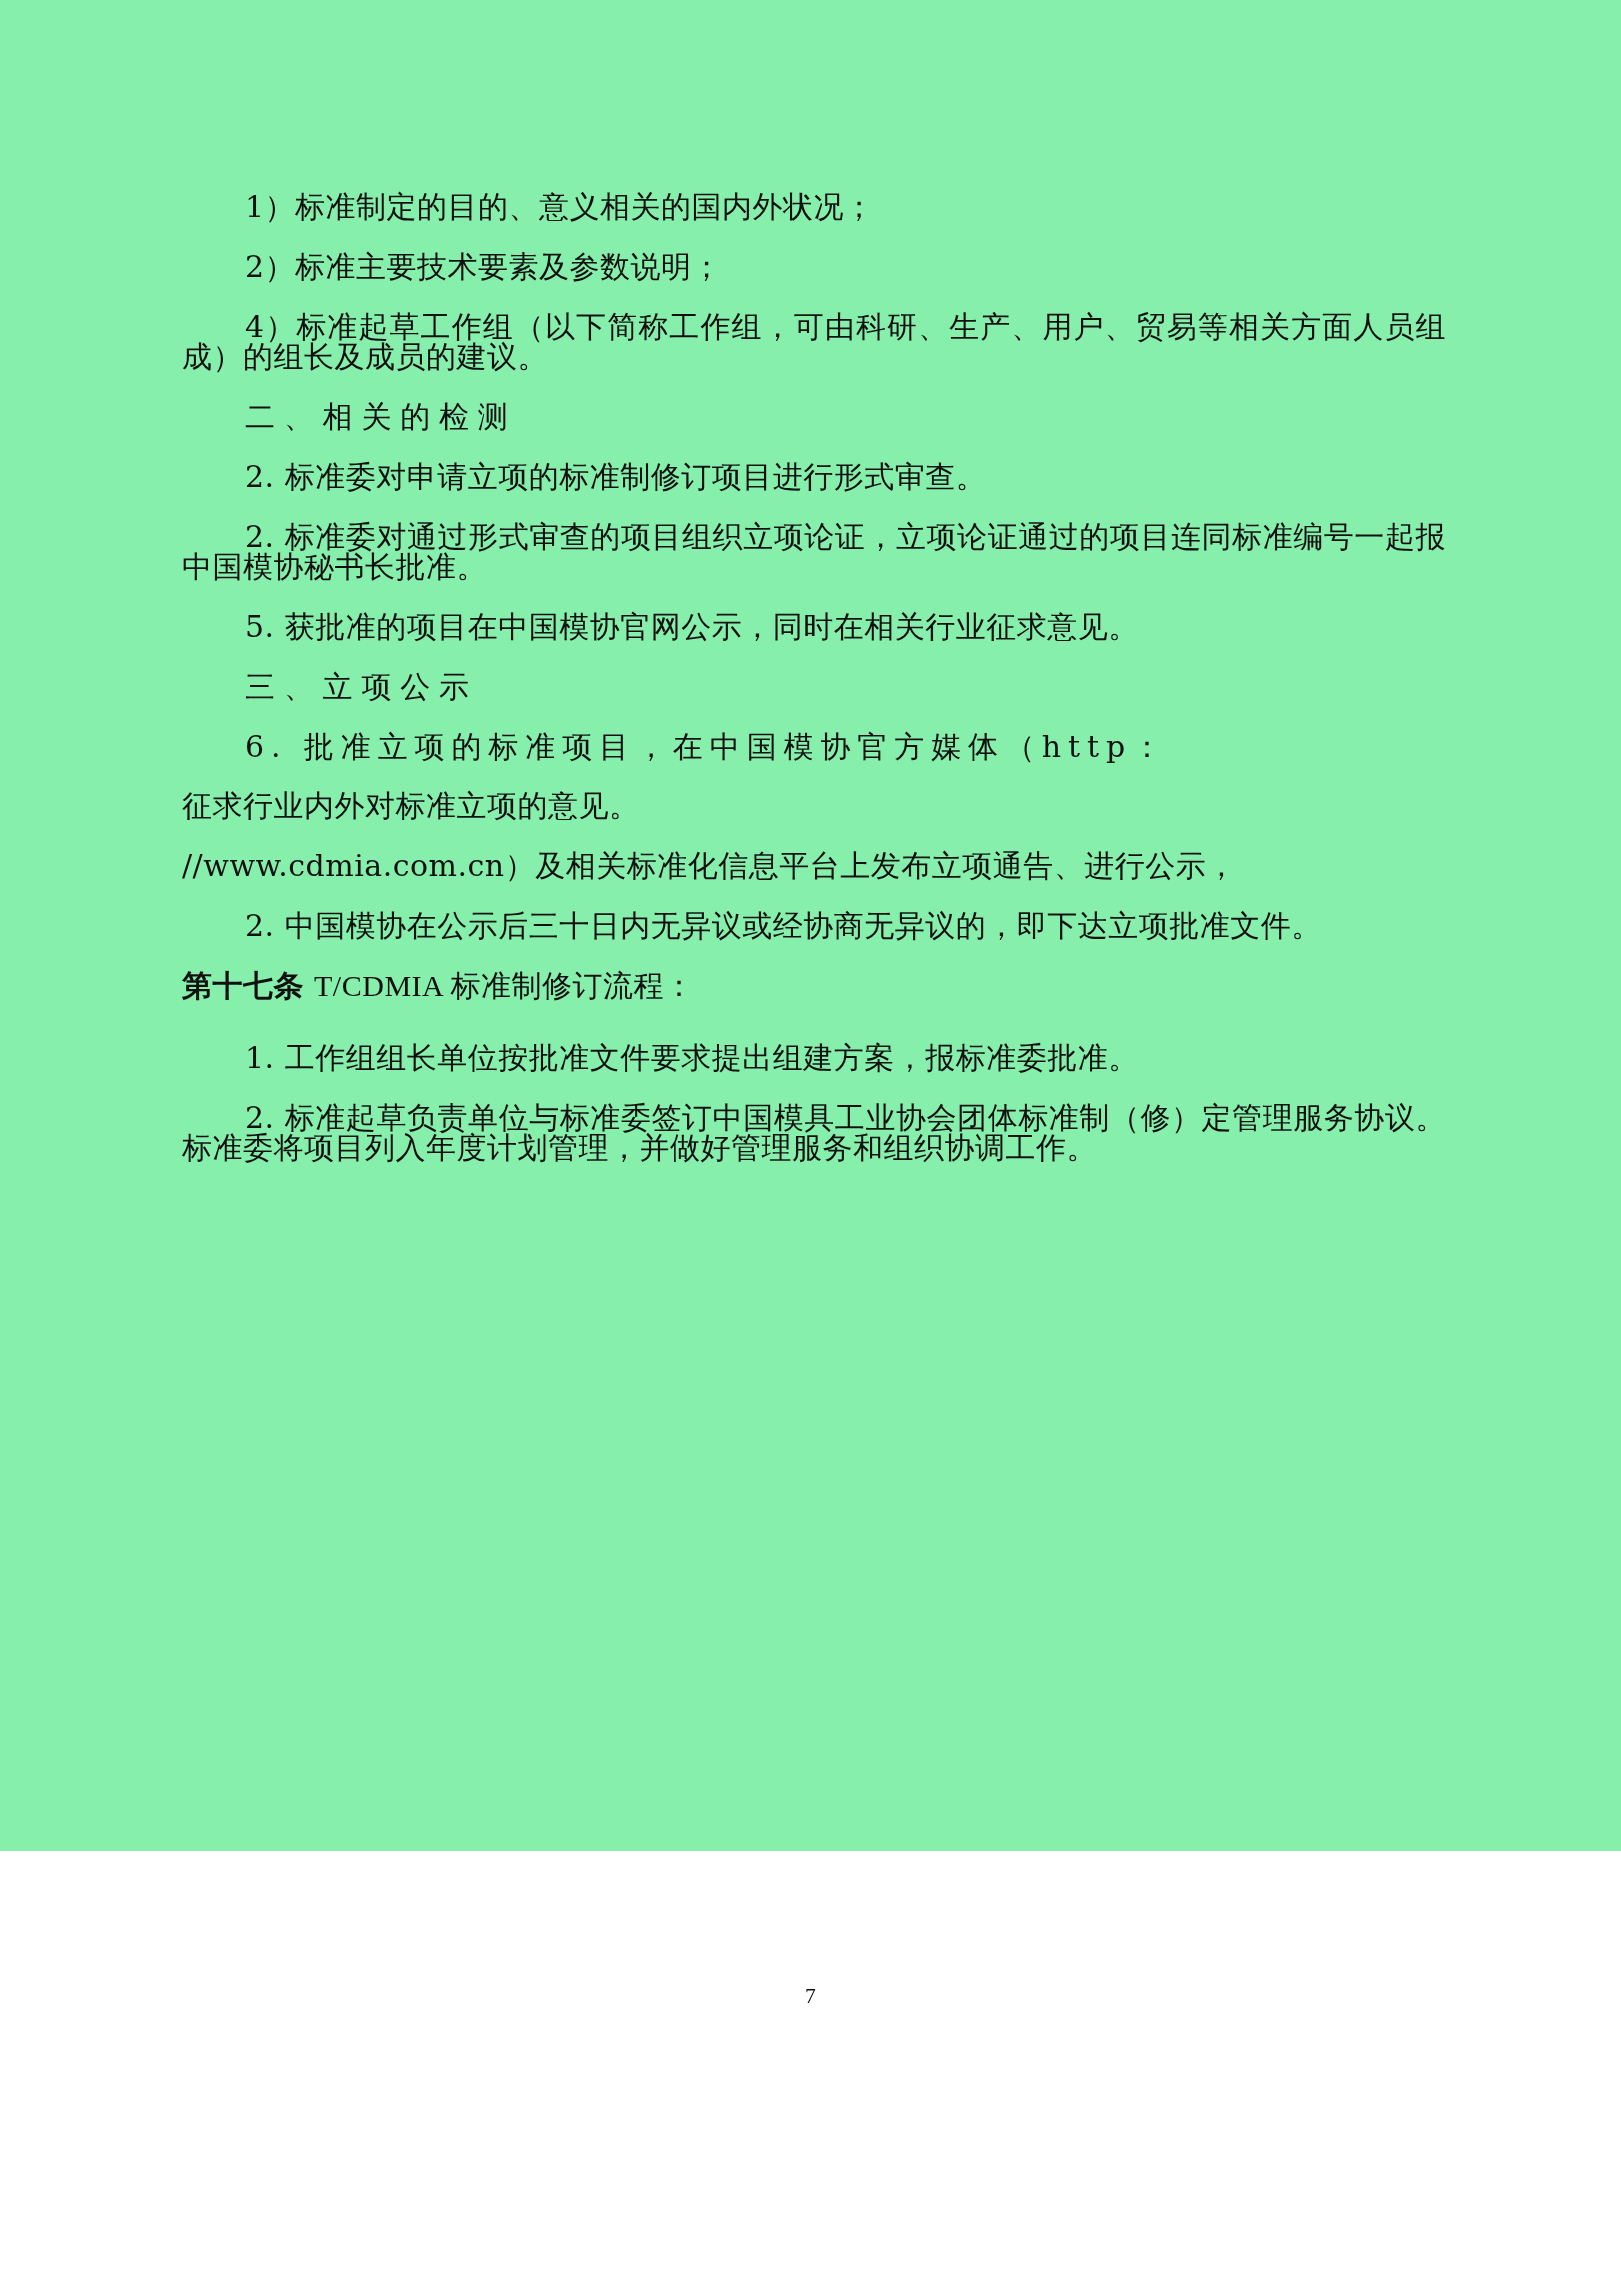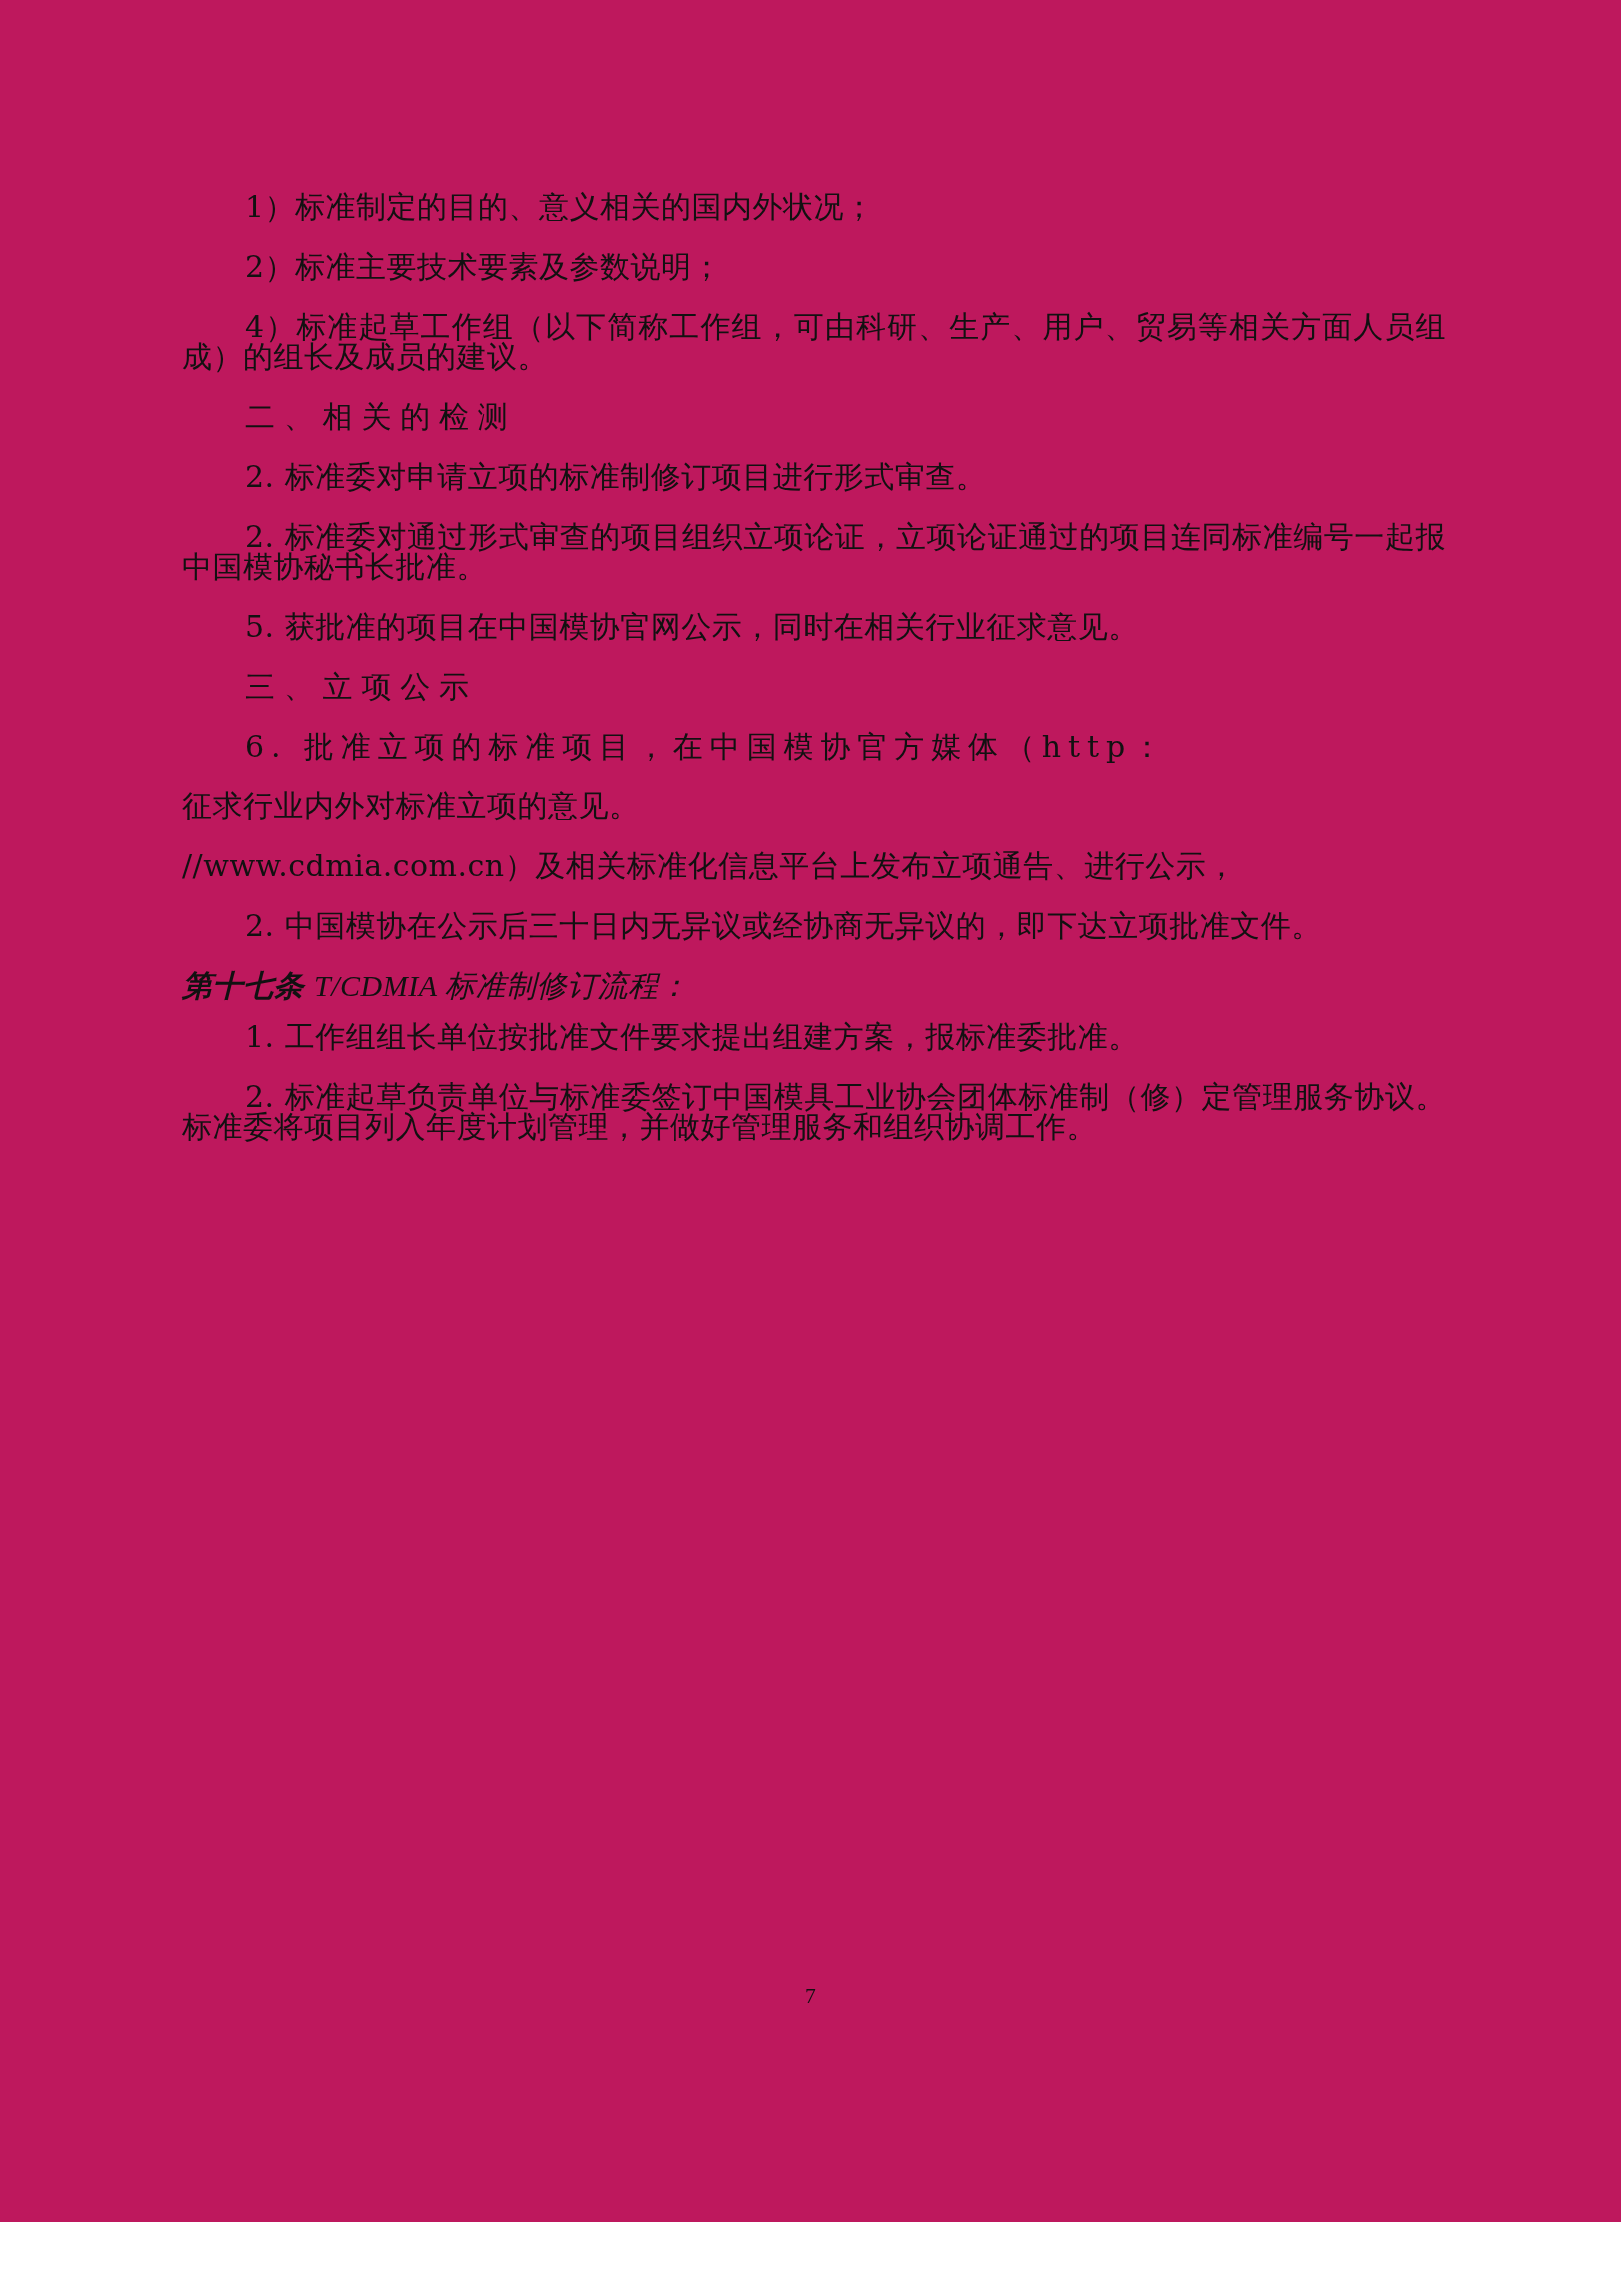--- a/index.html
+++ b/index.html
@@ -12,22 +12,22 @@
     height: 2293px;
     font-family: "DejaVu Serif", "Liberation Serif", serif;
     color: #0a0a0a;
     position: relative;
     overflow: hidden;
   }
   .page {
     position: absolute;
     left: 0; top: 0;
     width: 1621px;
-    height: 2222px;
-    background: #be185d;
+    height: 1851px;
+    background: #86efac;
   }
   .content {
     position: absolute;
     left: 182px;
     top: 192px;
     width: 1264px;
   }
   p {
     margin: 0 0 0 0;
     font-size: 30px;
@@ -91,21 +91,21 @@
     <p class="para wide">三、立项公示</p>
 
     <p class="para" style="text-indent:63px; letter-spacing:6.9px; margin-bottom:29px;">6. 批准立项的标准项目，在中国模协官方媒体（http：</p>
 
     <p class="para noindent">征求行业内外对标准立项的意见。</p>
 
     <p class="para noindent justify">//www.cdmia.com.cn）及相关标准化信息平台上发布立项通告、进行公示，</p>
 
     <p class="para justify">2. 中国模协在公示后三十日内无异议或经协商无异议的，即下达立项批准文件。</p>
 
-    <p class="para noindent" style="margin-bottom:21px;font-style:italic;">
+    <p class="para noindent" style="margin-bottom:42px;">
       <span class="bold">第十七条</span><span>&nbsp;</span><span class="latin">T/CDMIA 标准制修订流程：</span>
     </p>
 
     <p class="para">1. 工作组组长单位按批准文件要求提出组建方案，报标准委批准。</p>
 
     <p class="para justify">2. 标准起草负责单位与标准委签订中国模具工业协会团体标准制（修）定管理服务协议。标准委将项目列入年度计划管理，并做好管理服务和组织协调工作。</p>
 
 
   </div>
 

